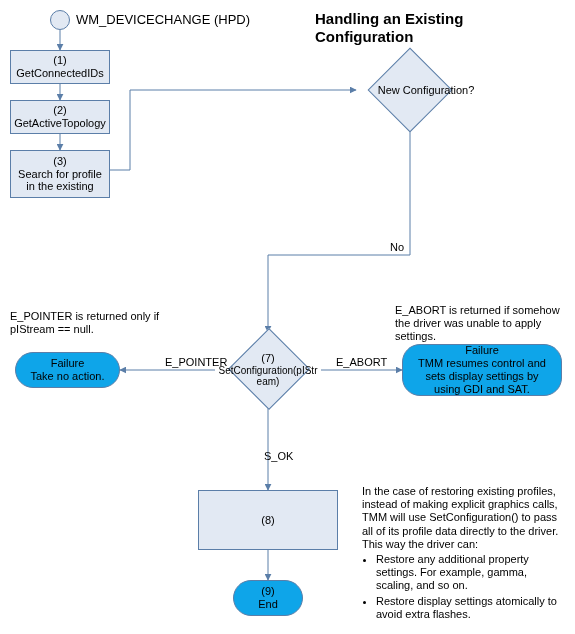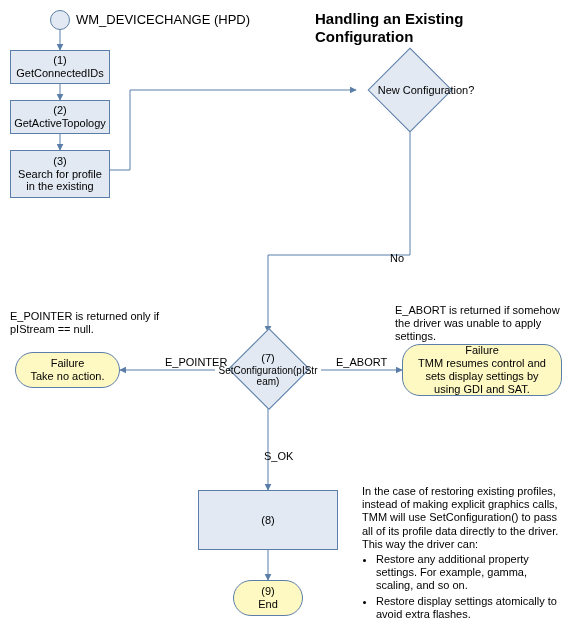--- a/index.html
+++ b/index.html
@@ -50,21 +50,21 @@
     justify-content: center;
     flex-direction: column;
     text-align: center;
     line-height: 1.15;
     padding: 3px 4px;
   }
   
   .terminator {
     position: absolute;
     border: 1px solid #5b7ea8;
-    background: #fef9c3;
+    background: #0ea5e9;
     box-sizing: border-box;
     border-radius: 18px;
     display: flex;
     align-items: center;
     justify-content: center;
     text-align: center;
     line-height: 1.2;
     padding: 4px 8px;
   }
   
@@ -157,21 +157,21 @@
   </div>
 
   <div class="decision-wrap" style="left:356px; top:50px; width:108px; height:80px;">
     <div class="decision-shape" style="left:24px; top:10px; width:60px; height:60px;"></div>
     <div class="decision-text" style="left:0; top:0; width:108px; height:80px;margin-left:16px;">
       <span>New Configuration?</span>
     </div>
   </div>
 
 
-  <div class="edge-label" style="left:390px; top:252px;">No</div>
+  <div class="edge-label" style="left:390px; top:241px;">No</div>
 
   <div class="decision-wrap" style="left:210px; top:326px; width:116px; height:88px;">
     <div class="decision-shape" style="left:30px; top:14px; width:58px; height:58px;"></div>
     <div class="decision-text" style="left:0; top:0; width:116px; height:88px; flex-direction:column;">
       <span>(7)</span>
       <span style="font-size:10px; word-break:break-word; max-width:100px;">SetConfiguration(pIStream)</span>
     </div>
   </div>
 
   <div class="terminator" style="left:15px; top:352px; width:105px; height:36px; flex-direction:column;">

